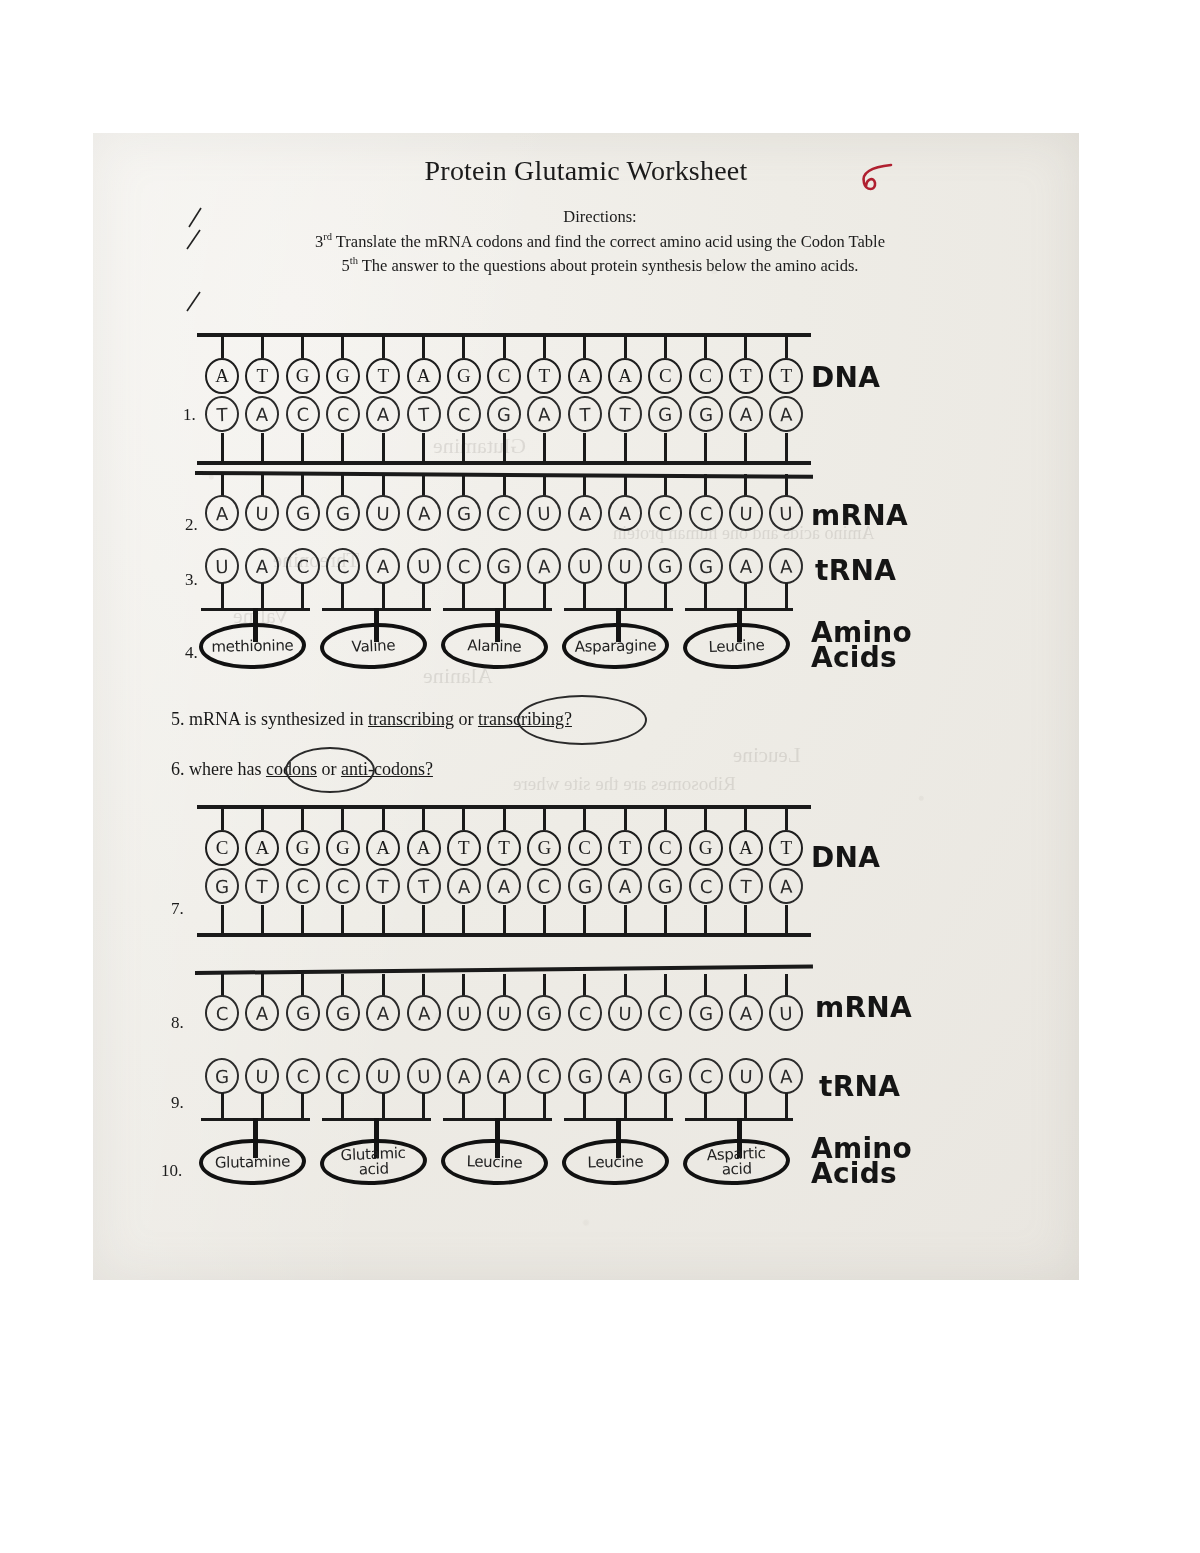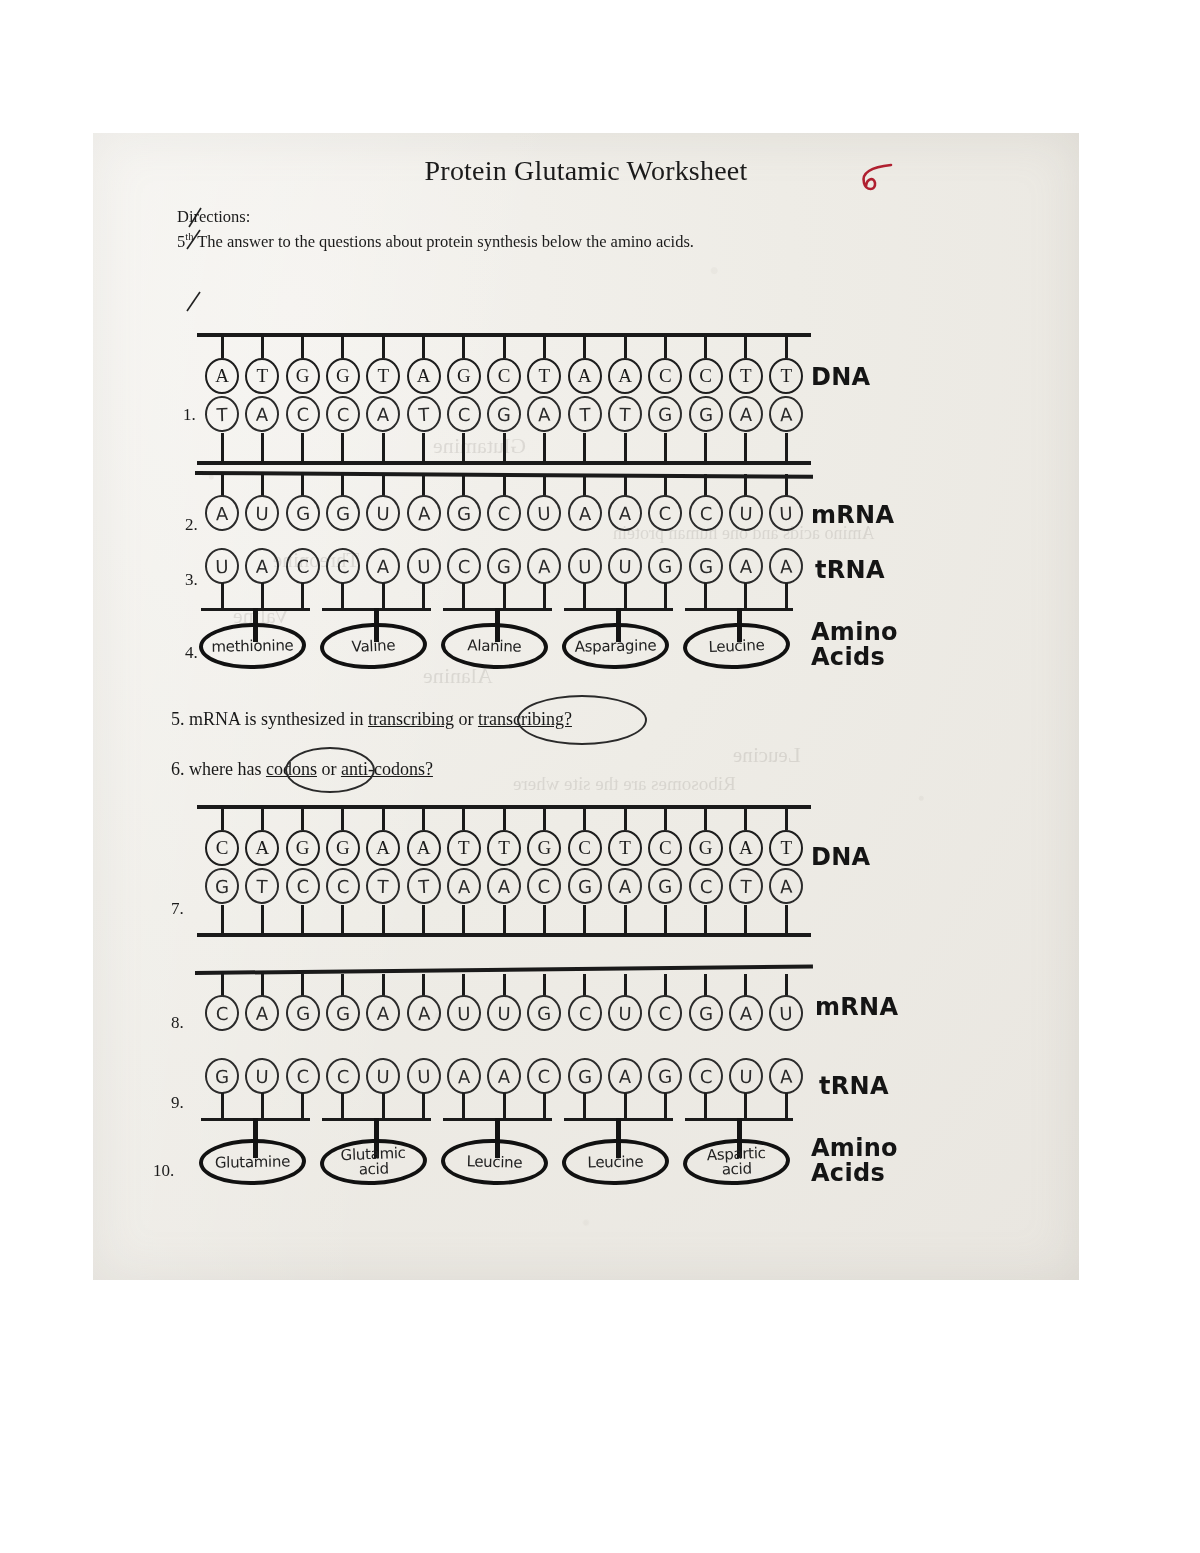--- a/index.html
+++ b/index.html
@@ -64,26 +64,27 @@
     position: absolute;
     left: 748px;
     top: 20px;
     width: 80px;
     height: 60px;
   }
 
   
   .directions {
     position: absolute;
-    left: 84px;
+    left: 112px;
     top: 74px;
     width: 790px;
     font-size: 16.5px;
     line-height: 19.5px;
     color: #1b1b1b;
+    text-align: center;
   }
   .directions .dline { white-space: nowrap; }
   .directions sup { font-size: 10.5px; }
   .slashes {
     position: absolute;
     left: 92px; top: 72px;
     width: 26px; height: 108px;
     pointer-events: none;
   }
 
@@ -92,21 +93,21 @@
     position: absolute;
     font-size: 17px;
     color: #1b1b1b;
   }
 
   
   .slabel {
     position: absolute;
     font-family: "DejaVu Sans", sans-serif;
     font-weight: bold;
-    font-size: 24px;
+    font-size: 28px;
     color: #151515;
     line-height: 25px;
     letter-spacing: .3px;
   }
 
   
   .strand { position: absolute; }
   .backbone {
     position: absolute;
     height: 4px;
@@ -212,20 +213,24 @@
   </svg>
 
   <svg class="slashes" viewBox="0 0 26 108">
     <path d="M4 22 L16 3" stroke="#222" stroke-width="1.6" fill="none"></path>
     <path d="M2 44 L15 25" stroke="#222" stroke-width="1.6" fill="none"></path>
     <path d="M2 106 L15 87" stroke="#222" stroke-width="1.6" fill="none"></path>
   </svg>
 
   <div class="directions">
     <div class="dline">Directions:</div>
+    <div class="dline">
+      <span>3</span><sup>rd</sup>
+      <span>Translate the mRNA codons and find the correct amino acid using the Codon Table</span>
+    </div>
     <div class="dline">
       <span>5</span><sup>th</sup>
       <span>The answer to the questions about protein synthesis below the amino acids.</span>
     </div>
   </div>
 
   <div class="qnum" style="left:90px; top:272px;">1.</div>
   <div class="strand" id="set1-dna">
       <div class="backbone" style="left: 104px; top: 200px; width: 614.2px;"></div>
       <div class="backbone" style="left: 104px; top: 328px; width: 614.2px;"></div>
@@ -539,21 +544,21 @@
       <div class="stem" style="left: 280.85px; top: 985px; height: 40px;"></div>
       <div class="groupbar" style="left: 349.8px; top: 985px; width: 108.9px;"></div>
       <div class="stem" style="left: 401.75px; top: 985px; height: 40px;"></div>
       <div class="groupbar" style="left: 470.7px; top: 985px; width: 108.9px;"></div>
       <div class="stem" style="left: 522.65px; top: 985px; height: 40px;"></div>
       <div class="groupbar" style="left: 591.6px; top: 985px; width: 108.9px;"></div>
       <div class="stem" style="left: 643.55px; top: 985px; height: 40px;"></div>
     </div>
   <div class="slabel" style="left:726px; top:941px;">tRNA</div>
 
-  <div class="qnum" style="left:60px; top:1028px;">10.</div>
+  <div class="qnum" style="left:68px; top:1028px;">10.</div>
   <div class="strand" id="set2-aa">
       <div class="aa" style="left: 106px; top: 1006px; width: 106.9px; height: 46px;">Glutamine</div>
       <div class="aa sk" style="left: 226.9px; top: 1006px; width: 106.9px; height: 46px;">Glutamic acid</div>
       <div class="aa sk2" style="left: 347.8px; top: 1006px; width: 106.9px; height: 46px;">Leucine</div>
       <div class="aa" style="left: 468.7px; top: 1006px; width: 106.9px; height: 46px;">Leucine</div>
       <div class="aa sk" style="left: 589.6px; top: 1006px; width: 106.9px; height: 46px;">Aspartic acid</div>
     </div>
   <div class="slabel" style="left:718px; top:1003px;">
     <div>Amino</div>
     <div>Acids</div>

